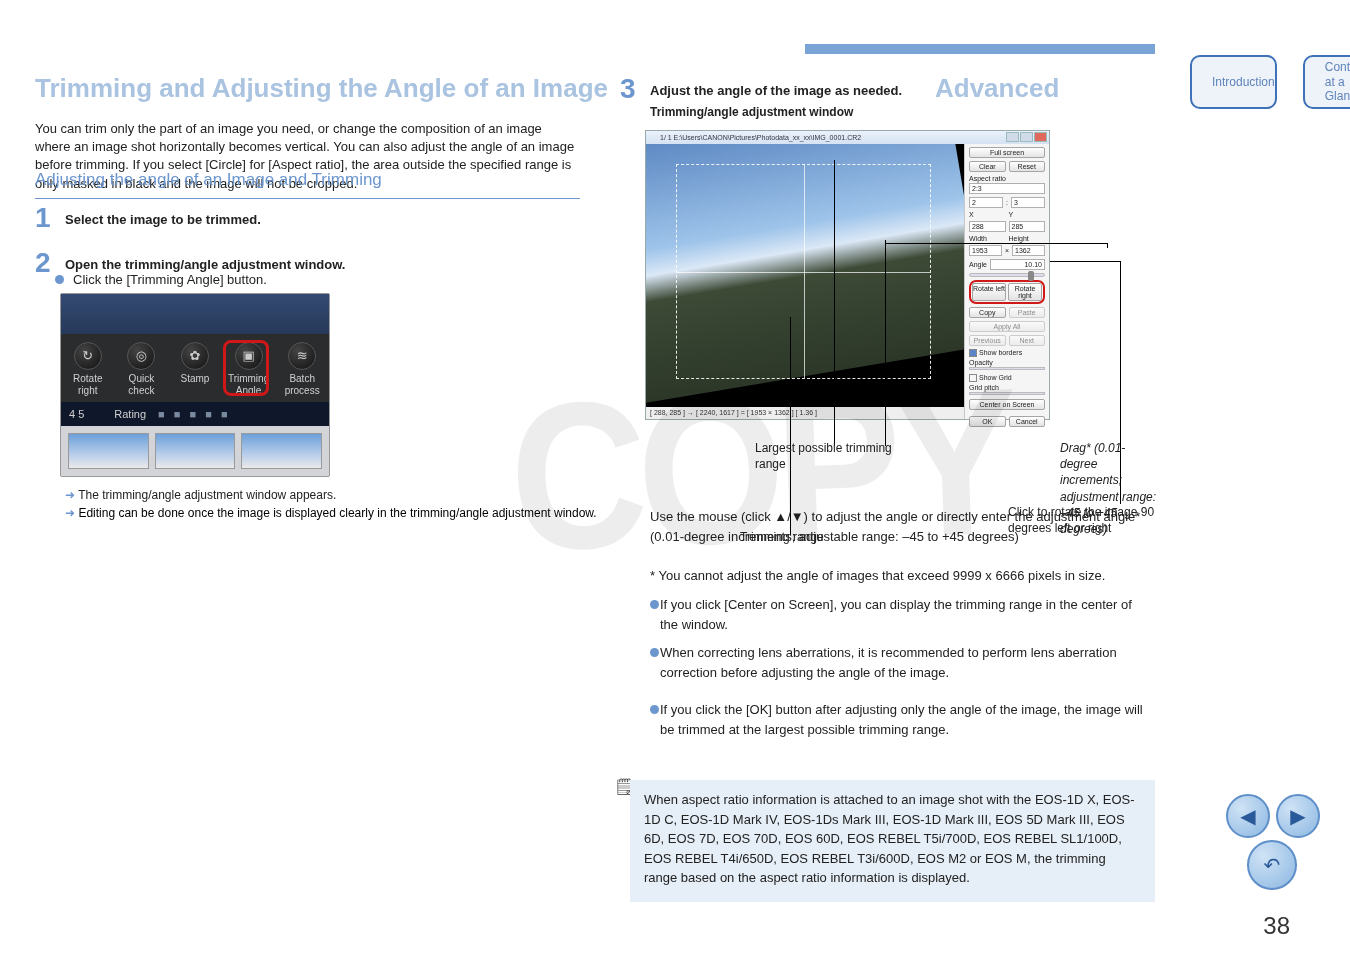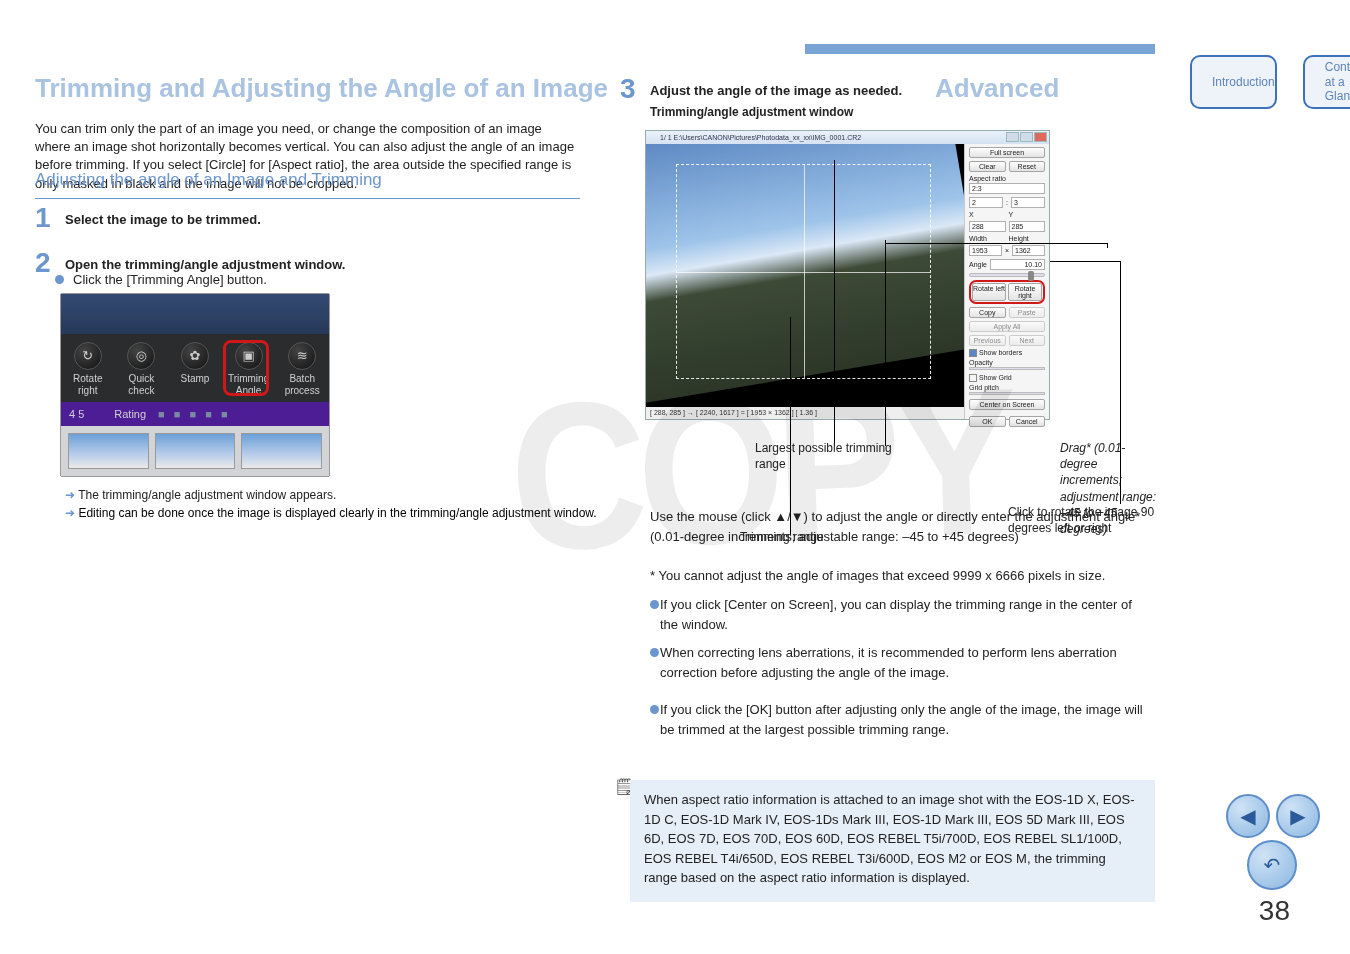--- a/index.html
+++ b/index.html
@@ -106,21 +106,21 @@
     font-size: 13px;
   }
   .tb-hl {
     position: absolute;
     border: 3px solid #d01818;
     border-radius: 8px;
   }
   .rating-row {
     display: flex; align-items: center;
     padding: 6px 8px;
-    background: #4c1d95;
+    background: #0f172a;
     font-size: 11px;
   }
   .rating-row .stars { margin-left: 12px; letter-spacing: 3px; color: #7a8aa0; }
   .thumbs {
     display: flex; gap: 6px;
     padding: 7px;
     background: #d2d4d7;
   }
   .thumb {
     flex: 1;
@@ -329,22 +329,22 @@
     color: #2a5a99;
     font-size: 20px;
   }
   .undo-btn {
     position: absolute;
     bottom: 64px; right: 53px;
     width: 50px; height: 50px;
   }
   .page-num {
     position: absolute;
-    bottom: 27px; right: 60px;
-    font-size: 28px;
+    bottom: 14px; right: 60px;
+    font-size: 24px;
     color: #333;
   }
 
   .copy-wm {
     position: absolute;
     top: 360px; left: 510px;
     font-size: 190px;
     font-weight: 900;
     color: rgba(0,0,0,0.07);
     transform: rotate(-2deg) scaleY(1.1);

